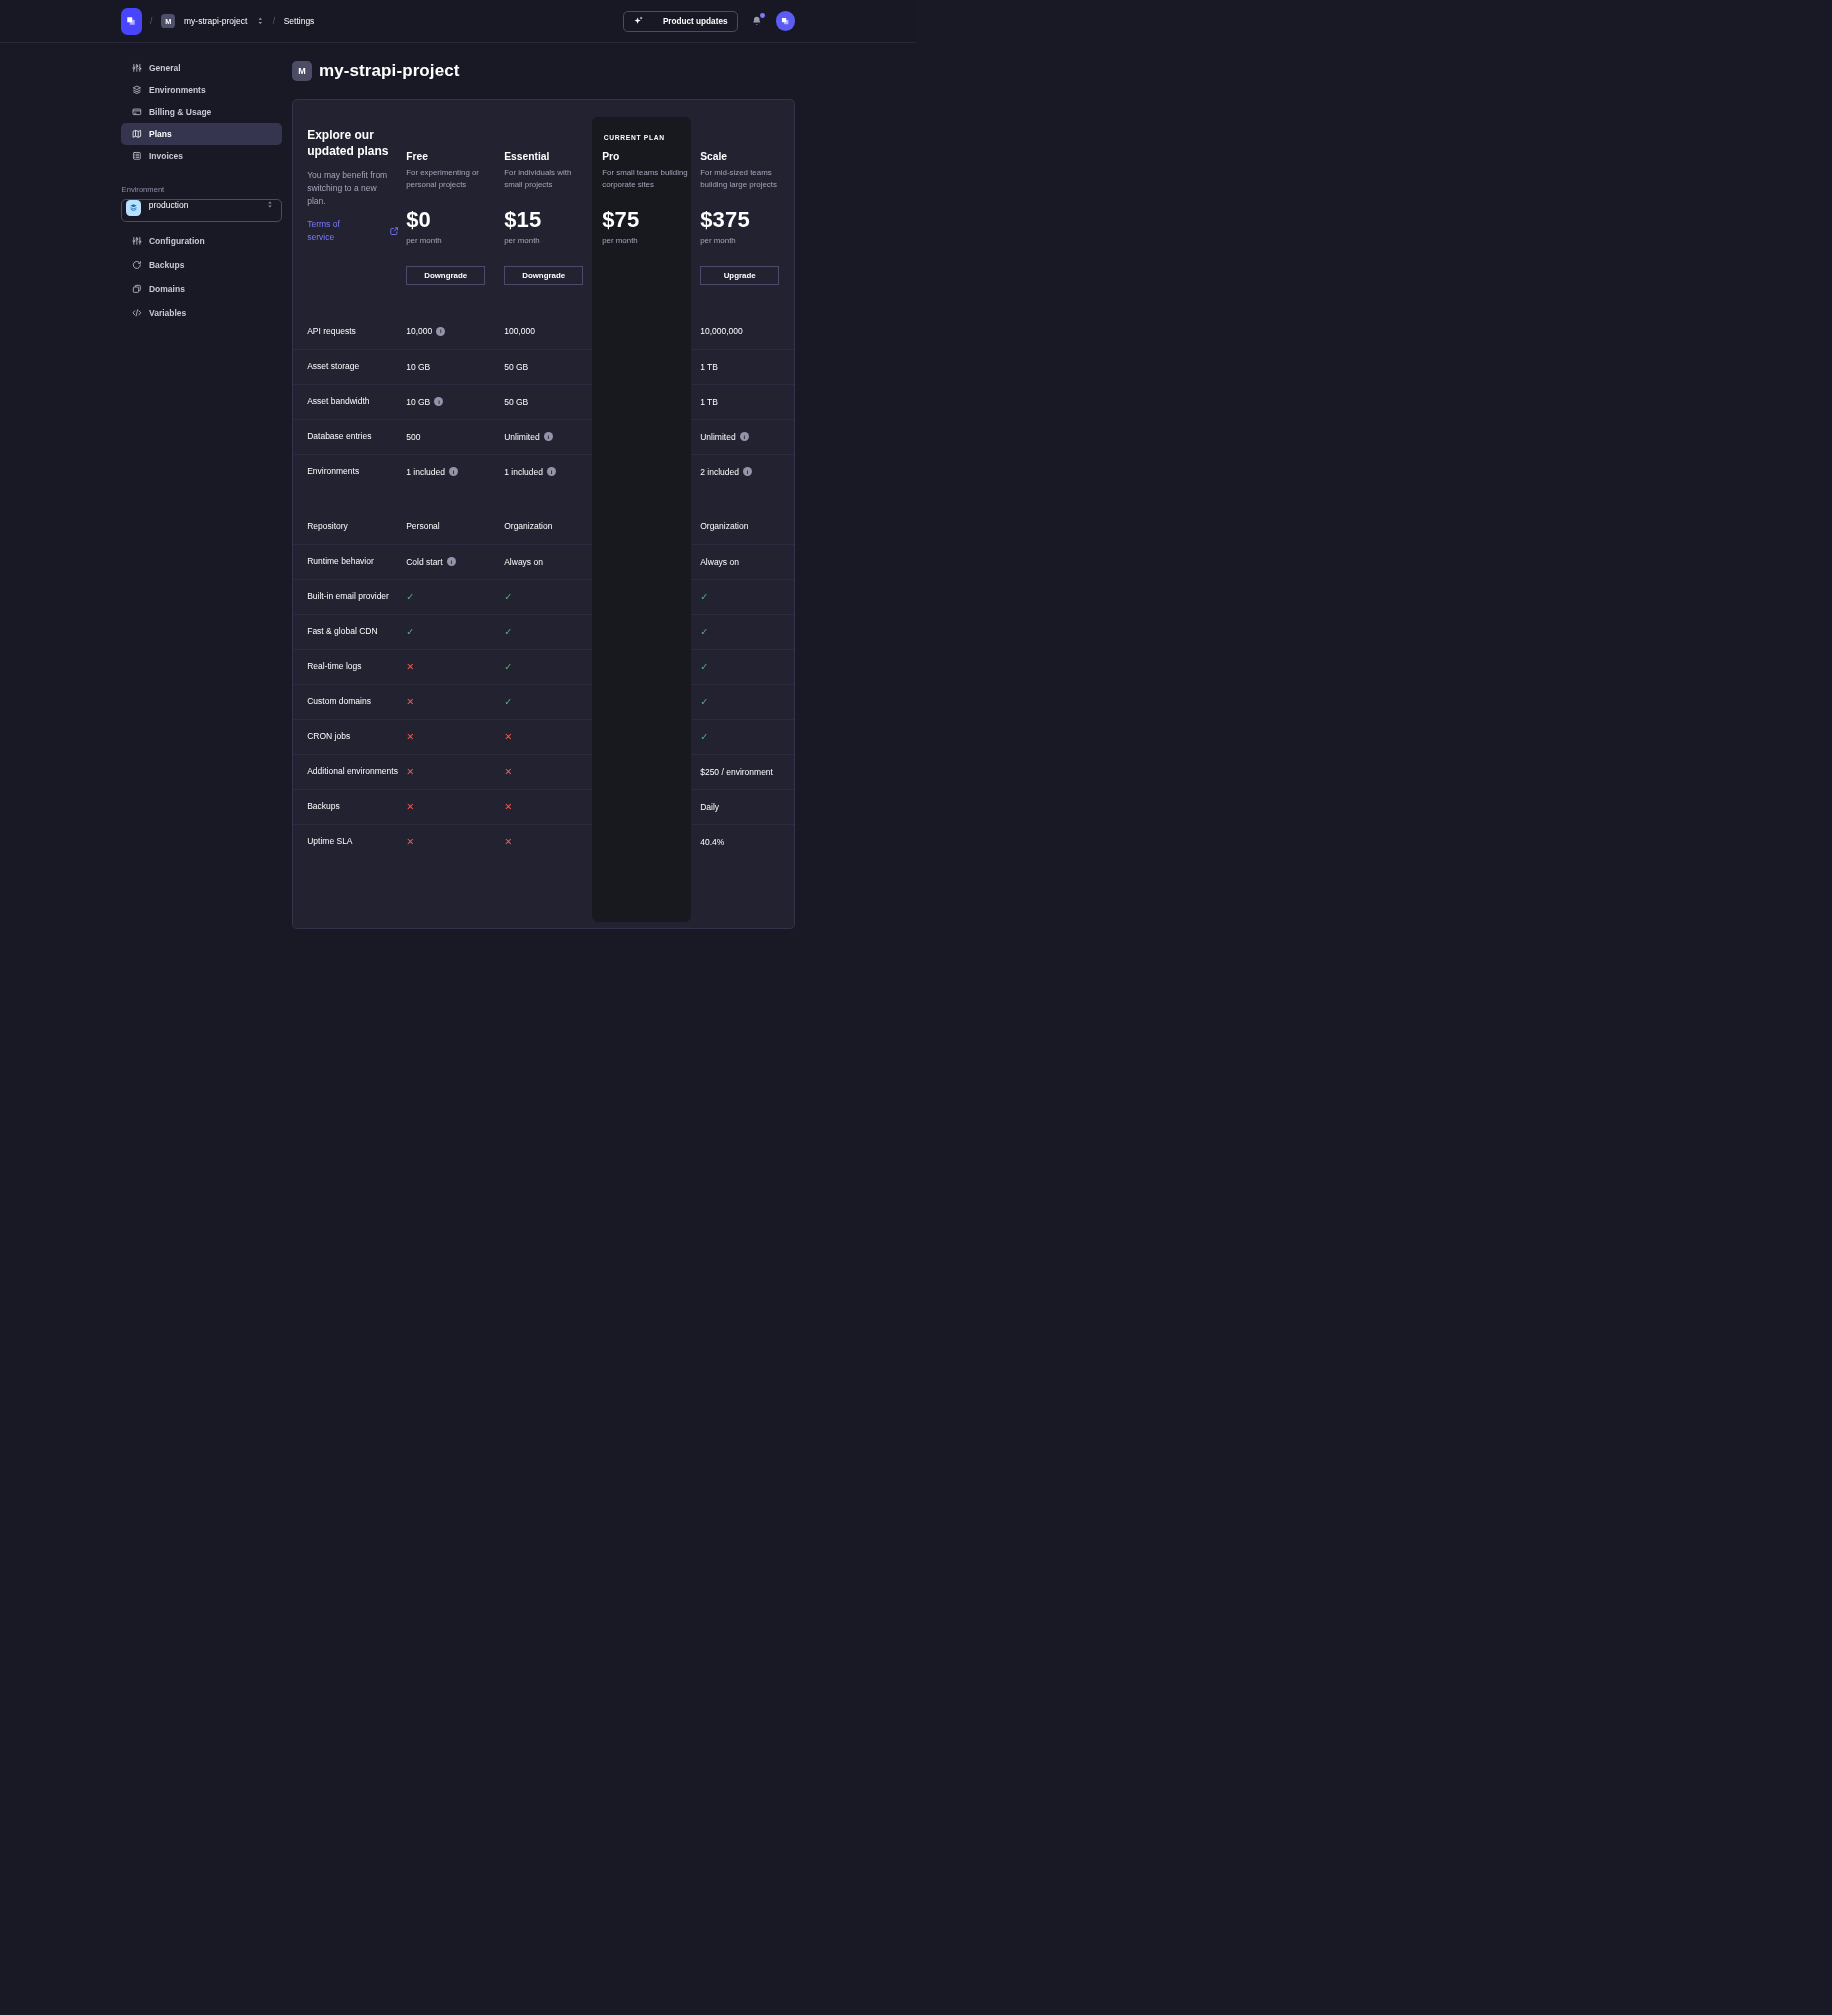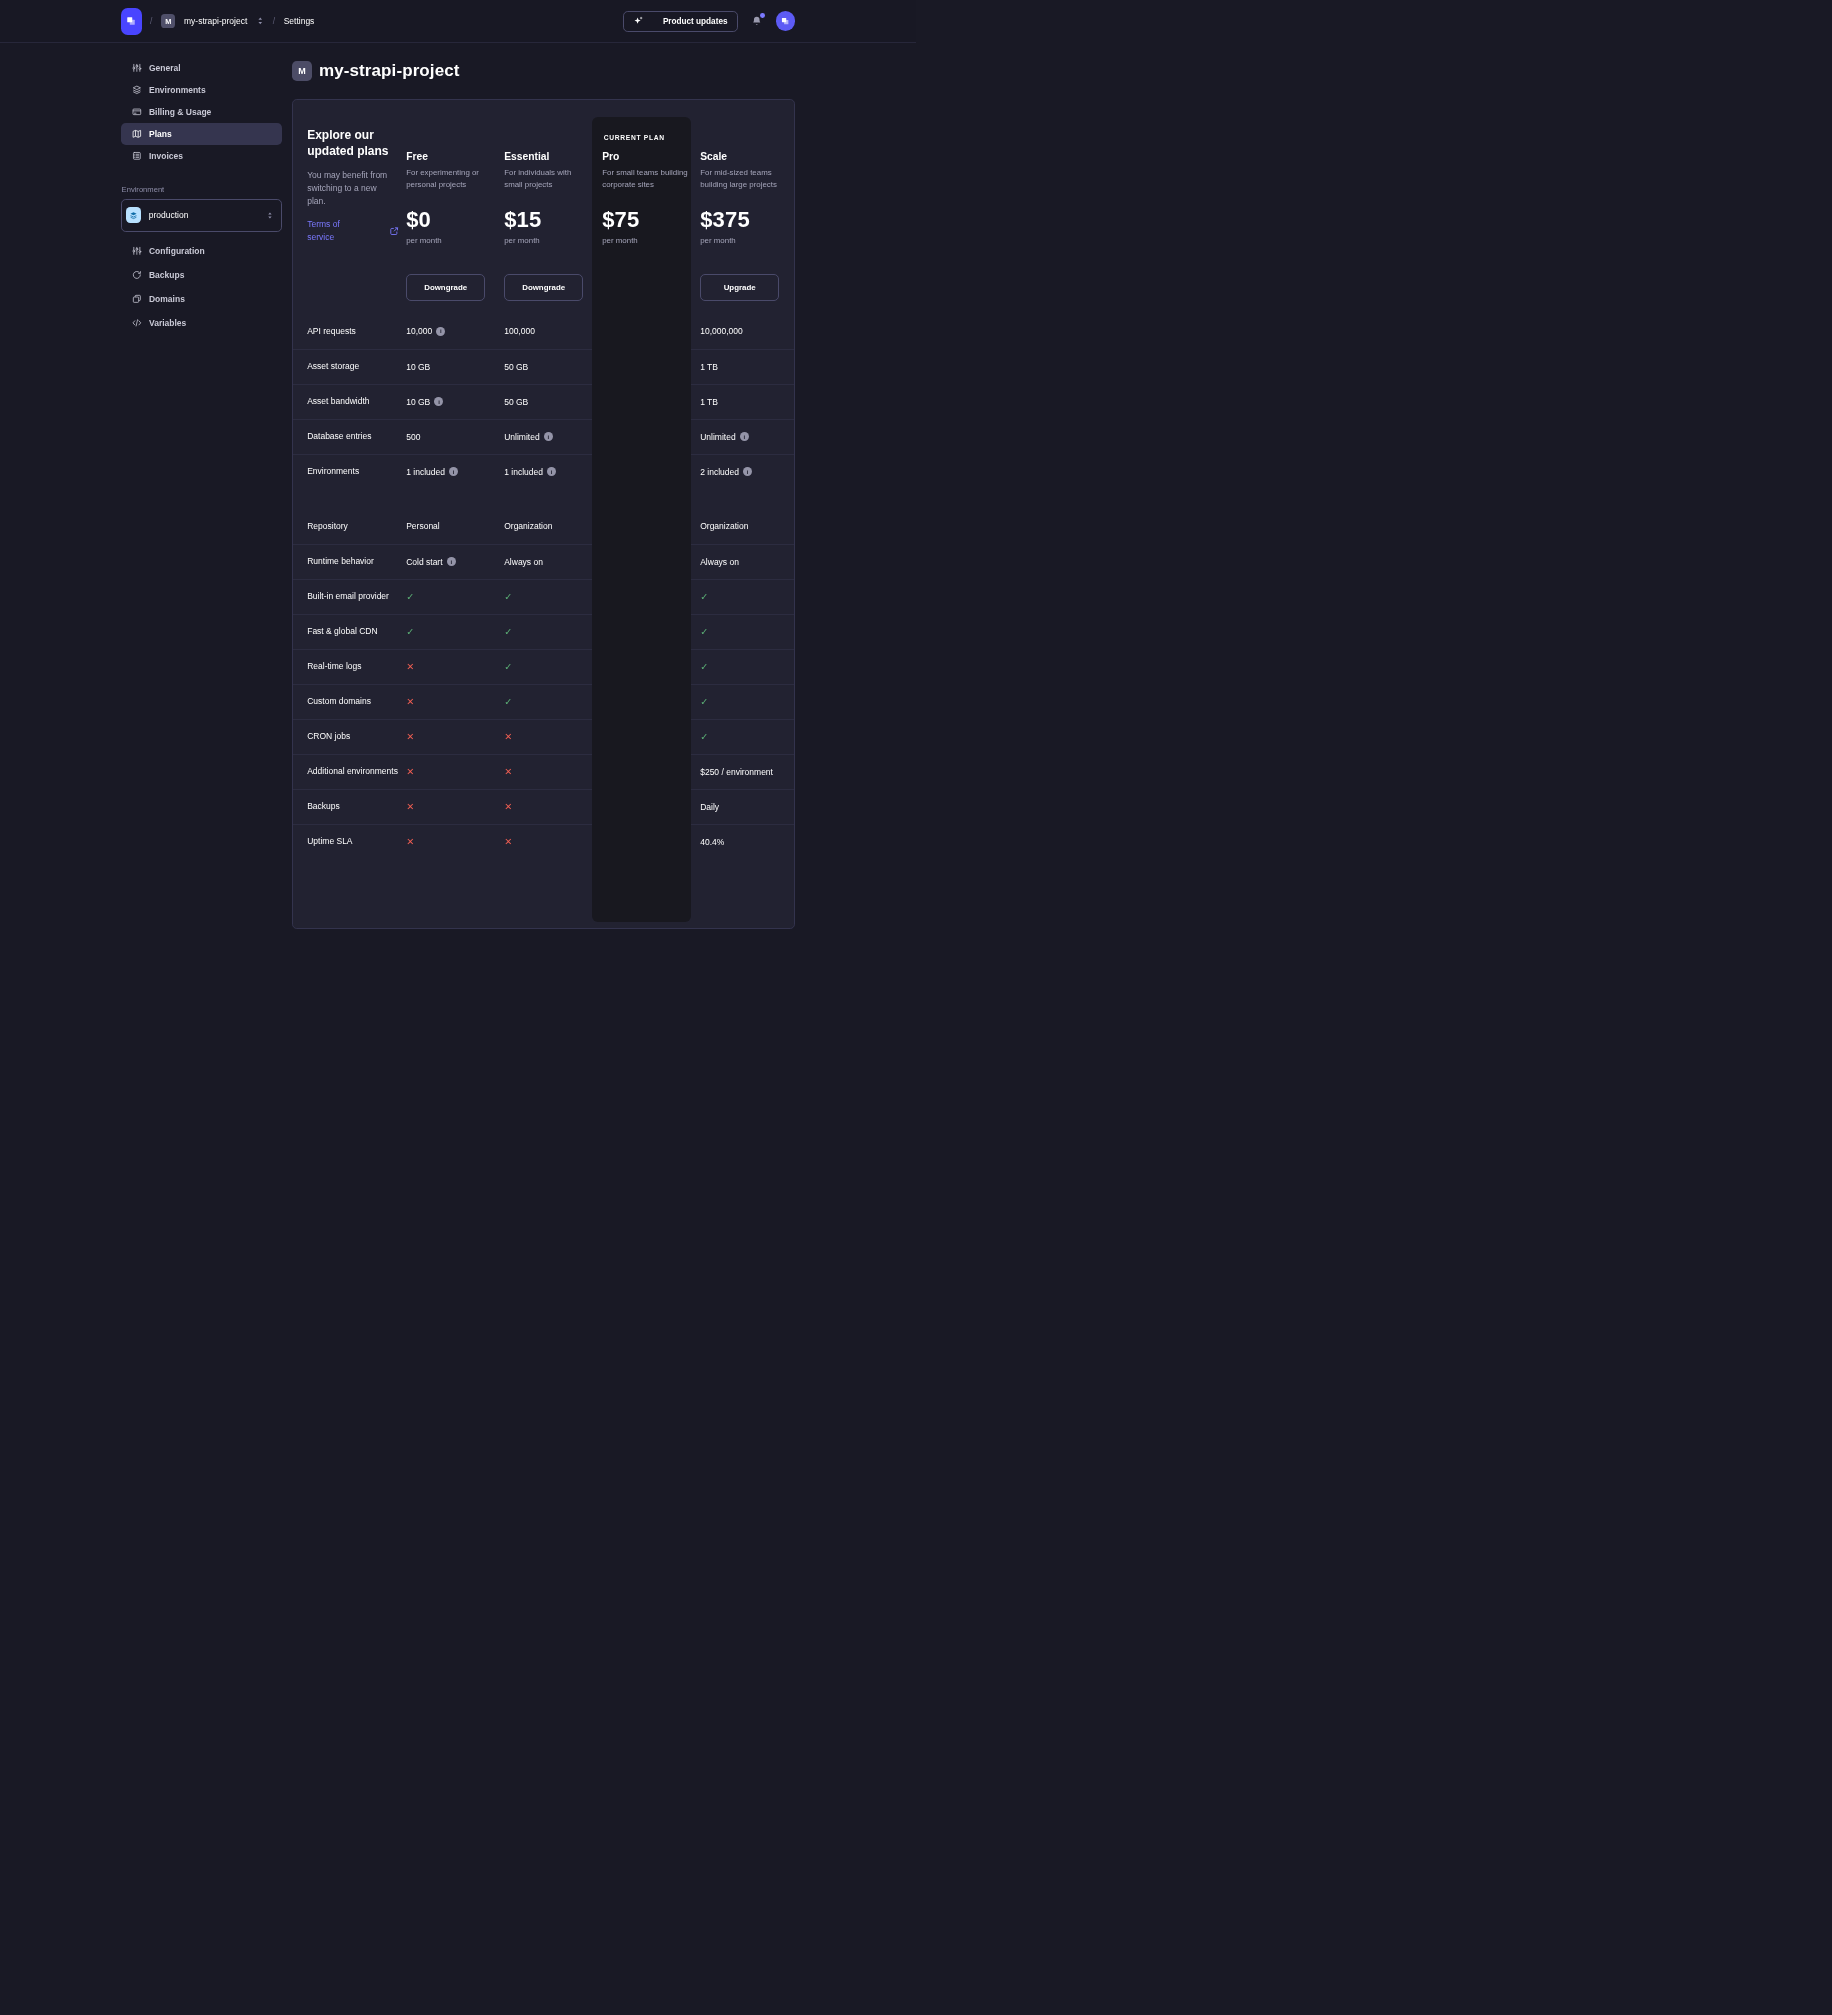--- a/index.html
+++ b/index.html
@@ -34,22 +34,22 @@
           align-items:center;justify-content:center;cursor:pointer}
 
   
   .layout{display:flex;padding-left:121px}
   .sidebar{width:161px;flex:none;padding-top:14px}
   .nav-item{display:flex;align-items:center;gap:7.3px;height:22px;padding-left:11px;
             border-radius:4.8px;color:#c9c9d6;font-size:8.5px;font-weight:600;cursor:pointer}
   .nav-item .ico{display:flex;width:9.7px;justify-content:center}
   .nav-item.active{background:#35354f;color:#fff}
   .env-label{margin:18px 0 4.8px 0.6px;font-size:7.6px;color:var(--muted)}
-  .env-select{height:33px;border:0.6px solid var(--border);border-radius:4.8px;display:flex;
-              align-items:center;gap:7.3px;padding:0 7.3px 0 3.6px;cursor:pointer}
+  .env-select{height:23px;border:0.6px solid var(--border);border-radius:4.8px;display:flex;
+              gap:7.3px;padding:0 7.3px 0 3.6px;cursor:pointer}
   .env-tile{width:15.8px;height:15.8px;border-radius:4.2px;background:#b8e1ff;display:flex;
             align-items:center;justify-content:center}
   .env-select .val{flex:1;font-size:8.5px;color:#fff}
   .env-nav{margin-top:7.3px}
   .env-nav .nav-item{height:24px}
 
   .content{margin-left:9.7px;width:503px}
   .title-row{display:flex;align-items:center;gap:6.7px;margin-top:17.6px}
   .mbadge.lg{width:20.6px;height:20.6px;border-radius:4.8px;font-size:9px;background:#4c4c66}
   h1{font-size:17px;font-weight:700;margin:0;letter-spacing:0.1px}
@@ -65,21 +65,21 @@
   .intro h2{font-size:12px;line-height:16.4px;font-weight:700;margin:0;width:91px}
   .intro .sub{margin-top:9.7px;font-size:8.5px;line-height:12.7px;color:var(--sec);width:82px}
   .terms{margin-top:11px;width:92px;display:flex;align-items:center;justify-content:space-between;
          color:var(--link);font-size:8.5px;line-height:12.7px;cursor:pointer}
   .terms .txt{width:48px}
   .plan-cell{padding-top:51px;position:relative}
   .plan-name{font-size:10.3px;font-weight:600;color:#fff}
   .plan-desc{margin-top:5.5px;height:35px;font-size:7.9px;line-height:11.5px;color:var(--sec);width:86px}
   .plan-price{margin-top:6px;font-size:22px;line-height:24px;font-weight:700;letter-spacing:0.2px}
   .plan-period{margin-top:4.2px;font-size:7.9px;line-height:9.7px;color:var(--sec)}
-  .plan-btn{margin-top:28px;width:79px;height:27px;border:0.6px solid var(--border);border-radius:5px;
+  .plan-btn{margin-top:20px;width:79px;height:19px;border:0.6px solid var(--border);border-radius:0;
             background:transparent;color:#fff;font-size:7.9px;font-weight:600;font-family:inherit;cursor:pointer}
   .current-label{position:absolute;left:311px;top:34px;font-size:6.7px;font-weight:700;
                  letter-spacing:0.7px;color:#fff}
 
   .f-row{display:grid;grid-template-columns:99px 98px 98px 98px 96px;
          padding:10.3px 0 10.3px 14.5px;min-height:35px;align-items:center}
   .f-row + .f-row{border-top:0.6px solid var(--row_line)}
   .f-label{font-size:8.5px;line-height:12.7px;color:#fff;width:91px}
   .f-val{font-size:8.5px;color:#fff;display:flex;align-items:center;gap:4.2px}
   .info-i{width:9px;height:9px;border-radius:50%;background:#9494a8;color:#1d1d2b;font-size:6px;

